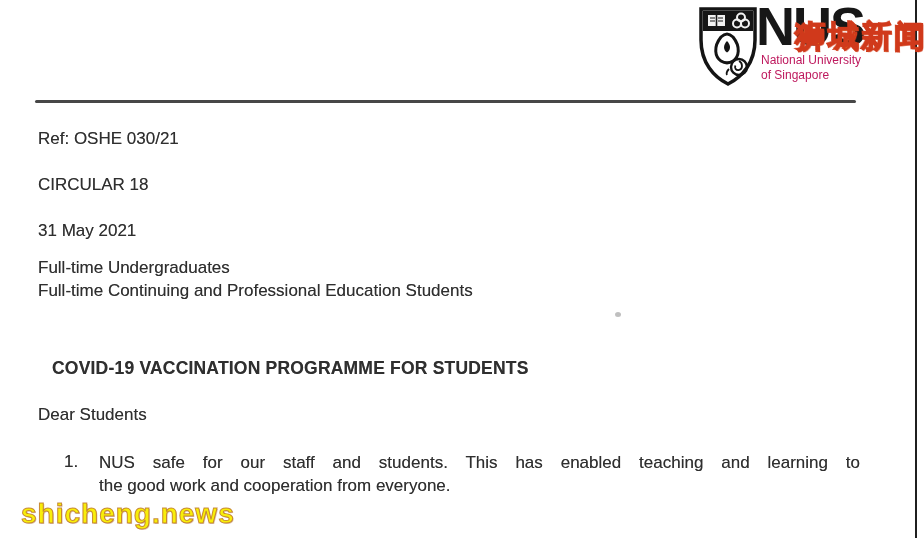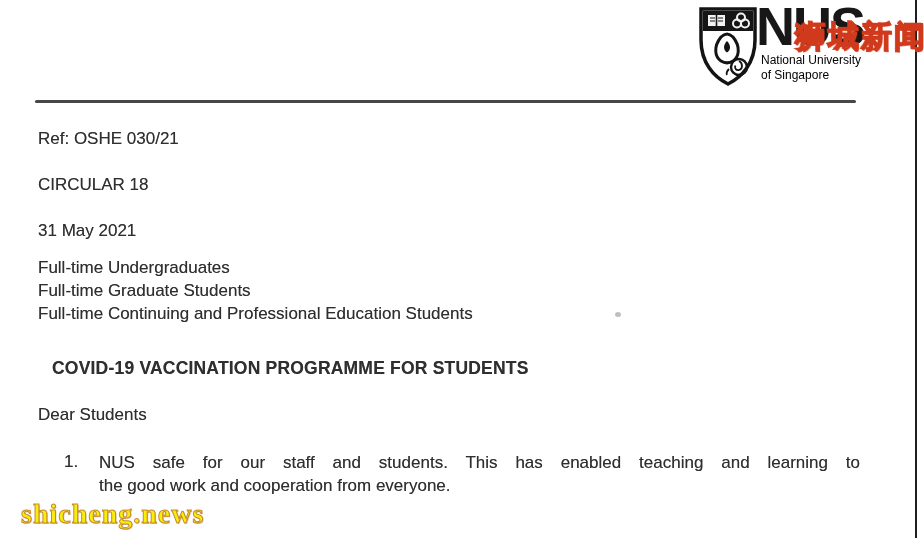--- a/index.html
+++ b/index.html
@@ -16,21 +16,21 @@
 
   
   .crest { left: 699px; top: 7px; width: 58px; height: 80px; }
   .nus-word {
     left: 756px; top: -3px;
     font-size: 54px; font-weight: bold; letter-spacing: -2px;
     line-height: 58px; color: #171717;
   }
   .nus-sub {
     left: 761px; top: 53px;
-    font-size: 12px; line-height: 14.5px; color: #000000;
+    font-size: 12px; line-height: 14.5px; color: #be185d;
   }
   .rule {
     left: 35px; top: 100px; width: 821px; height: 3px;
     background: #474747; border-radius: 2px;
   }
   .edge-line {
     left: 915px; top: 0; width: 2px; height: 538px;
     background: #1f1f1f;
   }
 
@@ -39,21 +39,21 @@
     font-weight: bold;
     color: #f8ee0a;
     -webkit-text-stroke: 1.3px #d0391b;
     text-shadow: 1px 1px 0 rgba(208,57,27,.55), -1px -1px 0 rgba(208,57,27,.55);
     z-index: 30;
     white-space: nowrap;
   }
   .wm-tr { left: 795px; top: 16px; font-size: 31px; letter-spacing: 2px; }
   .wm-bl { left: 21px; top: 498px; font-size: 28px; letter-spacing: 1px;
            -webkit-text-stroke: 1px rgba(186,112,38,.8);
-           text-shadow: 1px 1px 0 rgba(170,100,50,.35); font-family: Liberation Serif, serif; }
+           text-shadow: 1px 1px 0 rgba(170,100,50,.35); }
 
   
   .doc-text { text-shadow: 0 0 .5px rgba(45,45,45,.55); }
   .ref-line   { left: 38px; top: 129px; }
   .circ-line  { left: 38px; top: 175px; 
                 text-underline-offset: 4px; text-decoration-thickness: 1.5px; }
   .date-line  { left: 38px; top: 221px; }
   .recipients { left: 38px; top: 256px; line-height: 23.2px; }
   .subject    { left: 38px; top: 358px; font-weight: bold; font-size: 17.5px; letter-spacing: .2px; margin-left: 14px; }
   .salutation { left: 38px; top: 405px; }
@@ -107,21 +107,20 @@
 
 <div class="abs rule"></div>
 <div class="abs edge-line"></div>
 
 <div class="abs doc-text ref-line">Ref: OSHE 030/21</div>
 <div class="abs doc-text circ-line">CIRCULAR 18</div>
 <div class="abs doc-text date-line">31 May 2021</div>
 
 <div class="abs doc-text recipients">
   <div>Full-time Undergraduates</div>
-  <div>Full-time Graduate Students</div>
   <div>Full-time Continuing and Professional Education Students</div>
 </div>
 
 <div class="abs doc-text subject">COVID-19 VACCINATION PROGRAMME FOR STUDENTS</div>
 <div class="abs doc-text salutation">Dear Students</div>
 
 <div class="abs doc-text para">
   <div class="para-num">1.</div>
   <div class="para-text">
     <div class="jline">NUS safe for our staff and students. This has enabled teaching and learning to</div>

